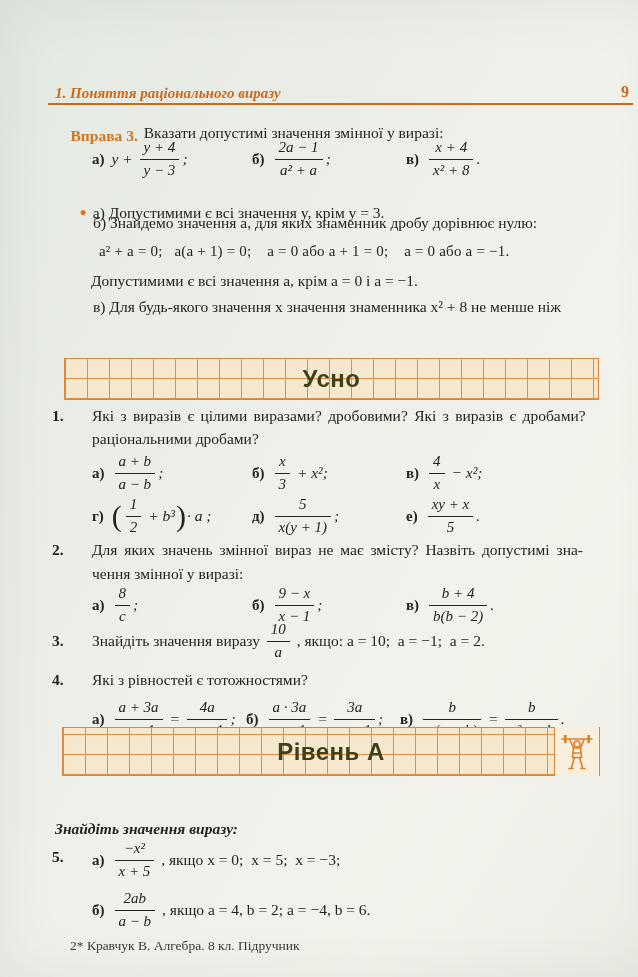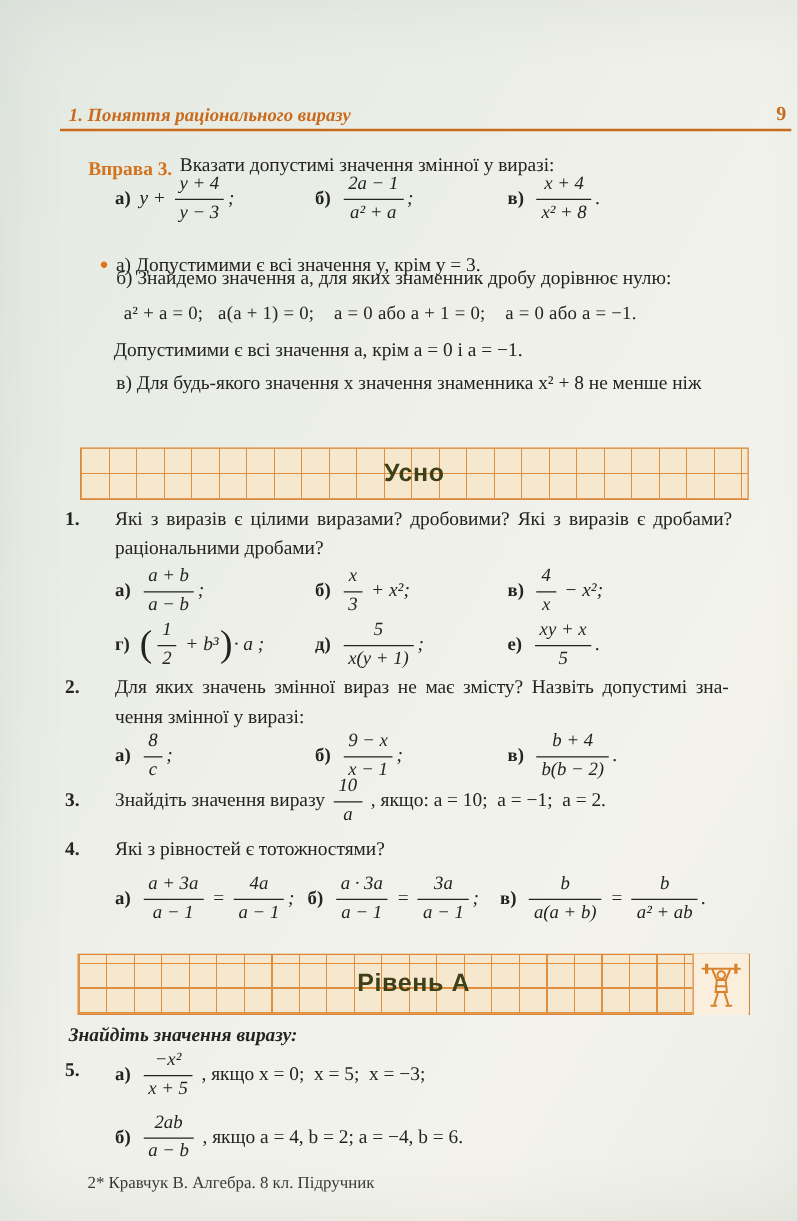--- a/index.html
+++ b/index.html
@@ -35,23 +35,23 @@
   .bullet.end{margin:0 0 0 8px;}
   
   .banner{
     background-color:#f6e8cf;
     background-image:
       repeating-linear-gradient(90deg,#e08f3e 0,#e08f3e 1px,transparent 1px,transparent 22px),
       repeating-linear-gradient(0deg,#e08f3e 0,#e08f3e 1px,transparent 1px,transparent 20px);
     border:1px solid #d9873a;
     display:flex;align-items:center;justify-content:center;
   }
-  .banner-title{font-family:"Liberation Sans",sans-serif;font-weight:bold;font-size:20px;color:#3f4018;letter-spacing:.5px;background:transparent;text-align:center;}
+  .banner-title{font-family:"Liberation Sans",sans-serif;font-weight:bold;font-size:24px;color:#3f4018;letter-spacing:.5px;background:transparent;text-align:center;}
   .usno{left:64px;top:358px;width:533px;height:40px;}
-  .riven{left:62px;top:763px;width:536px;height:47px;}
+  .riven{left:62px;top:727px;width:536px;height:47px;}
   .lifter-box{position:absolute;right:0;top:-1px;bottom:-1px;width:44px;border-left:1.5px solid #d9873a;background:#f9efdc;display:flex;align-items:center;justify-content:center;}
   
   .qnum{font-weight:bold;font-size:15.5px;}
   .qtext{font-size:15.5px;white-space:pre;}
   .inline-q{display:flex;align-items:center;}
   .intro-italic{font-style:italic;font-weight:bold;font-size:15.5px;}
   .footer{font-size:13.5px;color:#3a3a3a;white-space:pre;}
 </style>
 </head>
 <body>

